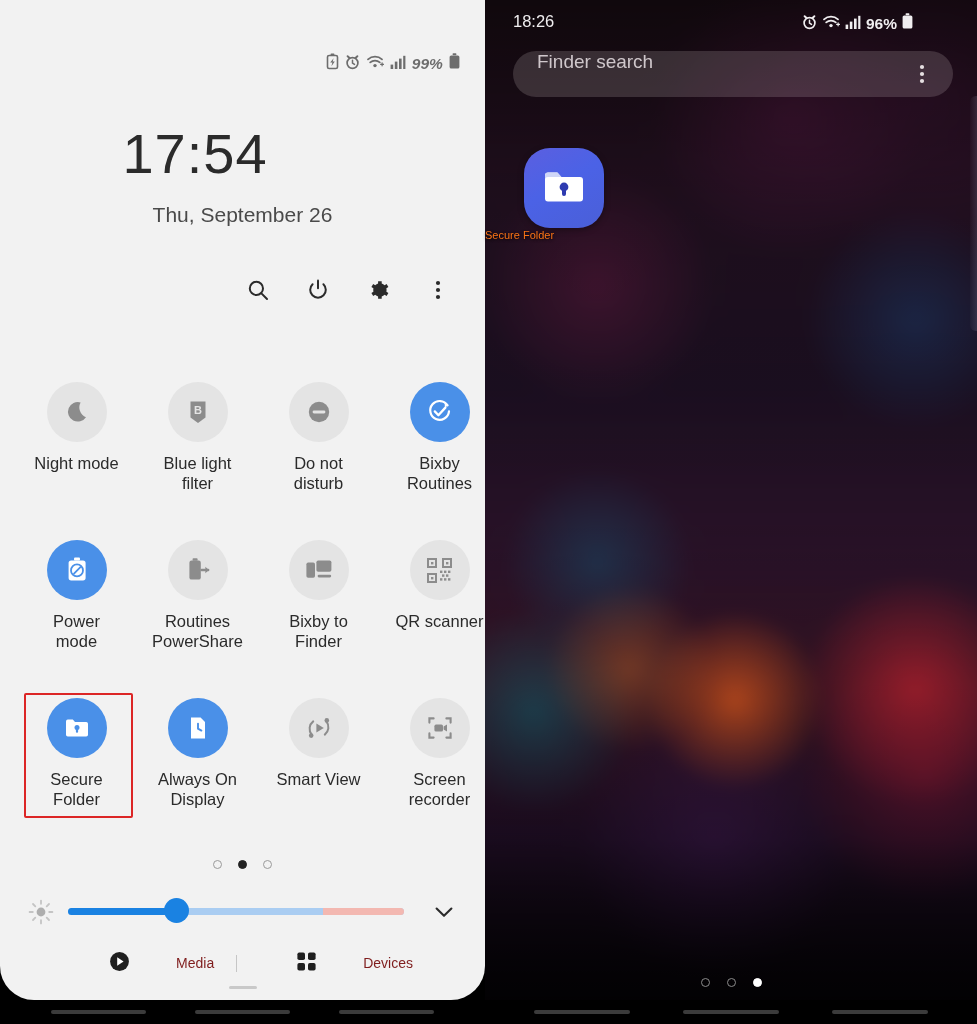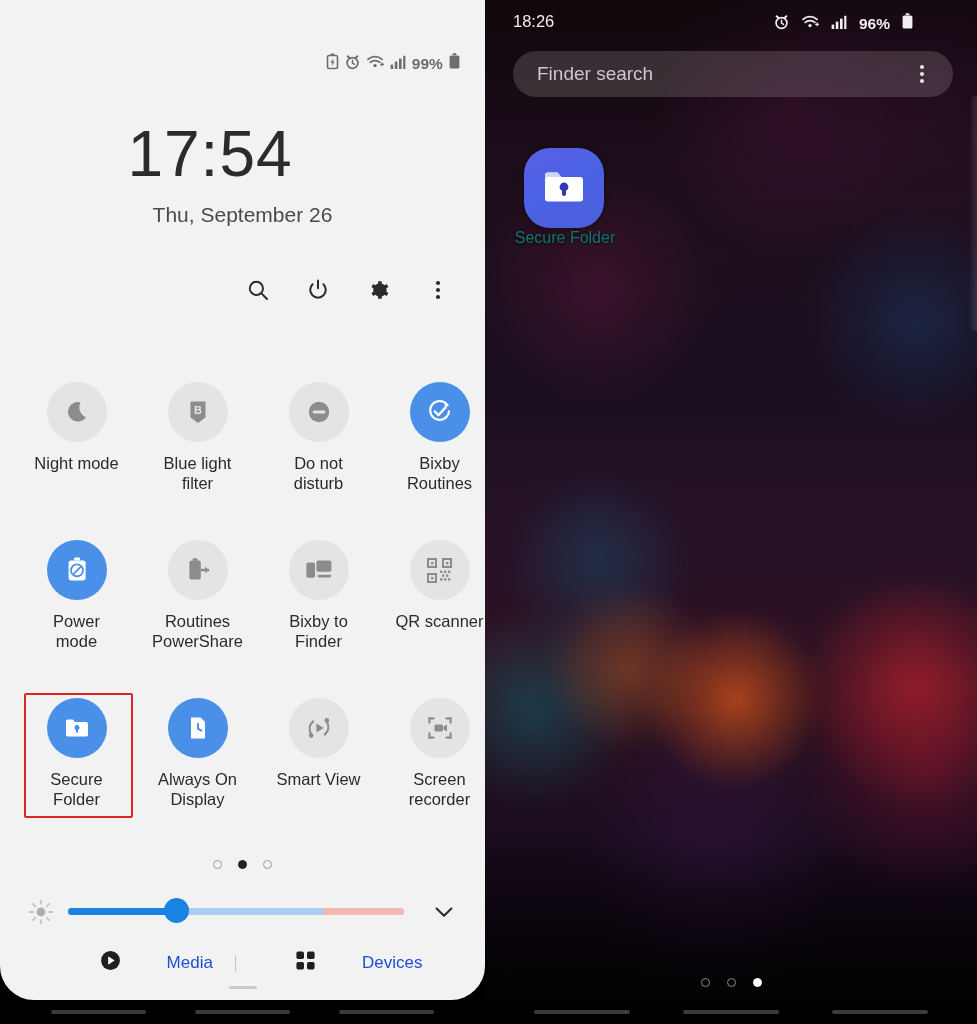--- a/index.html
+++ b/index.html
@@ -6,25 +6,25 @@
   html,body { width:977px; height:1024px; background:#000; overflow:hidden;
     font-family:"Liberation Sans", sans-serif; }
   #stage { position:relative; width:977px; height:1024px; background:#000; }
 
   
   #left { position:absolute; left:0; top:0; width:485px; height:1024px; background:#000; }
   .qs-sheet { position:absolute; left:0; top:0; width:485px; height:1000px;
     background:#f2f2f2; border-bottom-left-radius:34px; border-bottom-right-radius:34px; }
 
   .statusbar { position:absolute; left:0; top:53px; width:485px; height:24px; }
-  .sb-right { position:absolute; right:25px; top:0; display:flex; align-items:center; gap:6px; }
+  .sb-right { position:absolute; right:25px; top:0; display:flex; align-items:center; gap:6px;font-style:italic; }
   .sb-pct { font-size:15.5px; color:#6d6d6d; font-weight:600; letter-spacing:.1px; }
 
-  .clock { position:absolute; left:15px; top:122px; width:390px; text-align:center;
-    font-size:64px; line-height:64px; color:#2b2b2b; font-weight:300; letter-spacing:1px; }
+  .clock { position:absolute; left:0; top:122px; width:390px; text-align:center;
+    font-size:56px; line-height:64px; color:#2b2b2b; font-weight:300; letter-spacing:1px; }
   .datestr { position:absolute; left:0; top:194px; width:485px; text-align:center;
     font-size:21px; color:#4a4a4a; font-weight:400;margin-top:9px; }
 
   .actionrow { position:absolute; left:0; top:272px; width:485px; height:36px;
     display:flex; justify-content:flex-end; align-items:center; gap:30px; padding-right:32px; }
   .act { width:30px; height:30px; display:flex; align-items:center; justify-content:center;
     cursor:pointer; }
 
   .tilegrid { position:absolute; left:0; top:382px; width:485px; }
   .tilerow { display:flex; width:485px; height:158px; }
@@ -53,21 +53,21 @@
   .btrack .fill { position:absolute; left:0; top:0; height:7px; width:32%; background:#1a82e2; }
   .btrack .warm { position:absolute; right:0; top:0; height:7px; width:24%;
     background:#f3b8b1; }
   .bthumb { position:absolute; left:164px; top:2px; width:25px; height:25px; border-radius:50%;
     background:#1a82e2; cursor:pointer; }
   .bchev { position:absolute; right:28px; top:4px; width:26px; height:24px; cursor:pointer; }
 
   .footrow { position:absolute; left:0; top:946px; width:485px; height:34px;
     display:flex; justify-content:center; align-items:center; gap:0; }
   .fbtn { display:flex; align-items:center; gap:9px; cursor:pointer; }
-  .fbtn span { font-size:17px; color:#1d4ed8;padding-left:37px; }
+  .fbtn span { font-size:14px; color:#7f1d1d;padding-left:37px; }
   .fsep { width:1px; height:17px; background:#c6c6c6; margin:0 22px; }
   .qs-handle { position:absolute; left:50%; transform:translateX(-50%); top:986px;
     width:28px; height:3px; border-radius:2px; background:#c9c9c9; }
 
   
   #right { position:absolute; left:485px; top:0; width:492px; height:1024px;
     background:#0b0709; overflow:hidden; }
   .wall { position:absolute; inset:0;
     background:
       radial-gradient(circle 120px at 250px 690px, rgba(232,92,32,.85) 0%, rgba(232,92,32,0) 70%),
@@ -85,37 +85,37 @@
     filter:blur(6px); transform:scale(1.06); }
   .wall-dark { position:absolute; inset:0;
     background:linear-gradient(180deg, rgba(0,0,0,.42) 0%, rgba(0,0,0,.10) 22%,
       rgba(0,0,0,0) 50%, rgba(0,0,0,.30) 82%, rgba(0,0,0,.80) 100%); }
   .edge-hl { position:absolute; right:0; top:96px; width:7px; height:235px;
     border-top-left-radius:6px; border-bottom-left-radius:6px;
     background:linear-gradient(90deg, rgba(255,255,255,.02), rgba(180,180,210,.16)); }
 
   .rstatus { position:absolute; left:0; top:12px; width:452px; height:24px;text-decoration:underline; }
   .r-time { position:absolute; left:28px; top:0; font-size:16.5px; color:#f0eef0; font-weight:500; }
-  .r-right { position:absolute; right:24px; top:1px; display:flex; align-items:center; gap:12px; }
+  .r-right { position:absolute; right:24px; top:1px; display:flex; align-items:center; gap:5px; }
   .r-pct { font-size:15.5px; color:#f0eef0; font-weight:600; }
 
   .finder { position:absolute; left:28px; top:51px; width:440px; height:46px;
-    border-radius:24px; background:rgba(235,225,228,.17); display:flex; align-items:center;
+    border-radius:24px; background:rgba(235,225,228,.17); display:flex; align-items:flex-start;
     cursor:pointer; }
   .finder-ph { margin-left:24px; font-size:19px; color:#cfc7cb; }
   .finder-menu { position:absolute; right:20px; top:11px; width:22px; height:24px; cursor:pointer; }
 
   .appicon { position:absolute; left:524px; top:148px; width:80px; height:80px;
     cursor:pointer; }
   .sq { width:80px; height:80px; border-radius:26px;
     background:linear-gradient(150deg,#5b5fe0 0%,#4b62e6 45%,#4a5fd8 100%);
     display:flex; align-items:center; justify-content:center;
     box-shadow:0 2px 6px rgba(0,0,0,.35); }
-  .applabel { position:absolute; left:485px; top:229px; width:160px; text-align:center;
-    font-size:16px; color:#0f766e; text-shadow:0 1px 3px rgba(0,0,0,.8); }
+  .applabel { position:absolute; left:485px; top:229px; width:160px; text-align:left;
+    font-size:11px; color:#f97316; text-shadow:0 1px 3px rgba(0,0,0,.8); }
 
   .rdots { position:absolute; left:0; top:978px; width:492px; display:flex;
     justify-content:center; align-items:center; gap:17px; }
   .rd { width:9px; height:9px; border-radius:50%; border:1.5px solid #8b8b8b; box-sizing:border-box; }
   .rd.on { background:#fff; border-color:#fff; }
 
   
   .navbar { position:absolute; bottom:0; height:24px; background:#000;
     display:flex; align-items:center; }
   .navpill { height:4px; border-radius:2px; background:#3b3b3b; }

